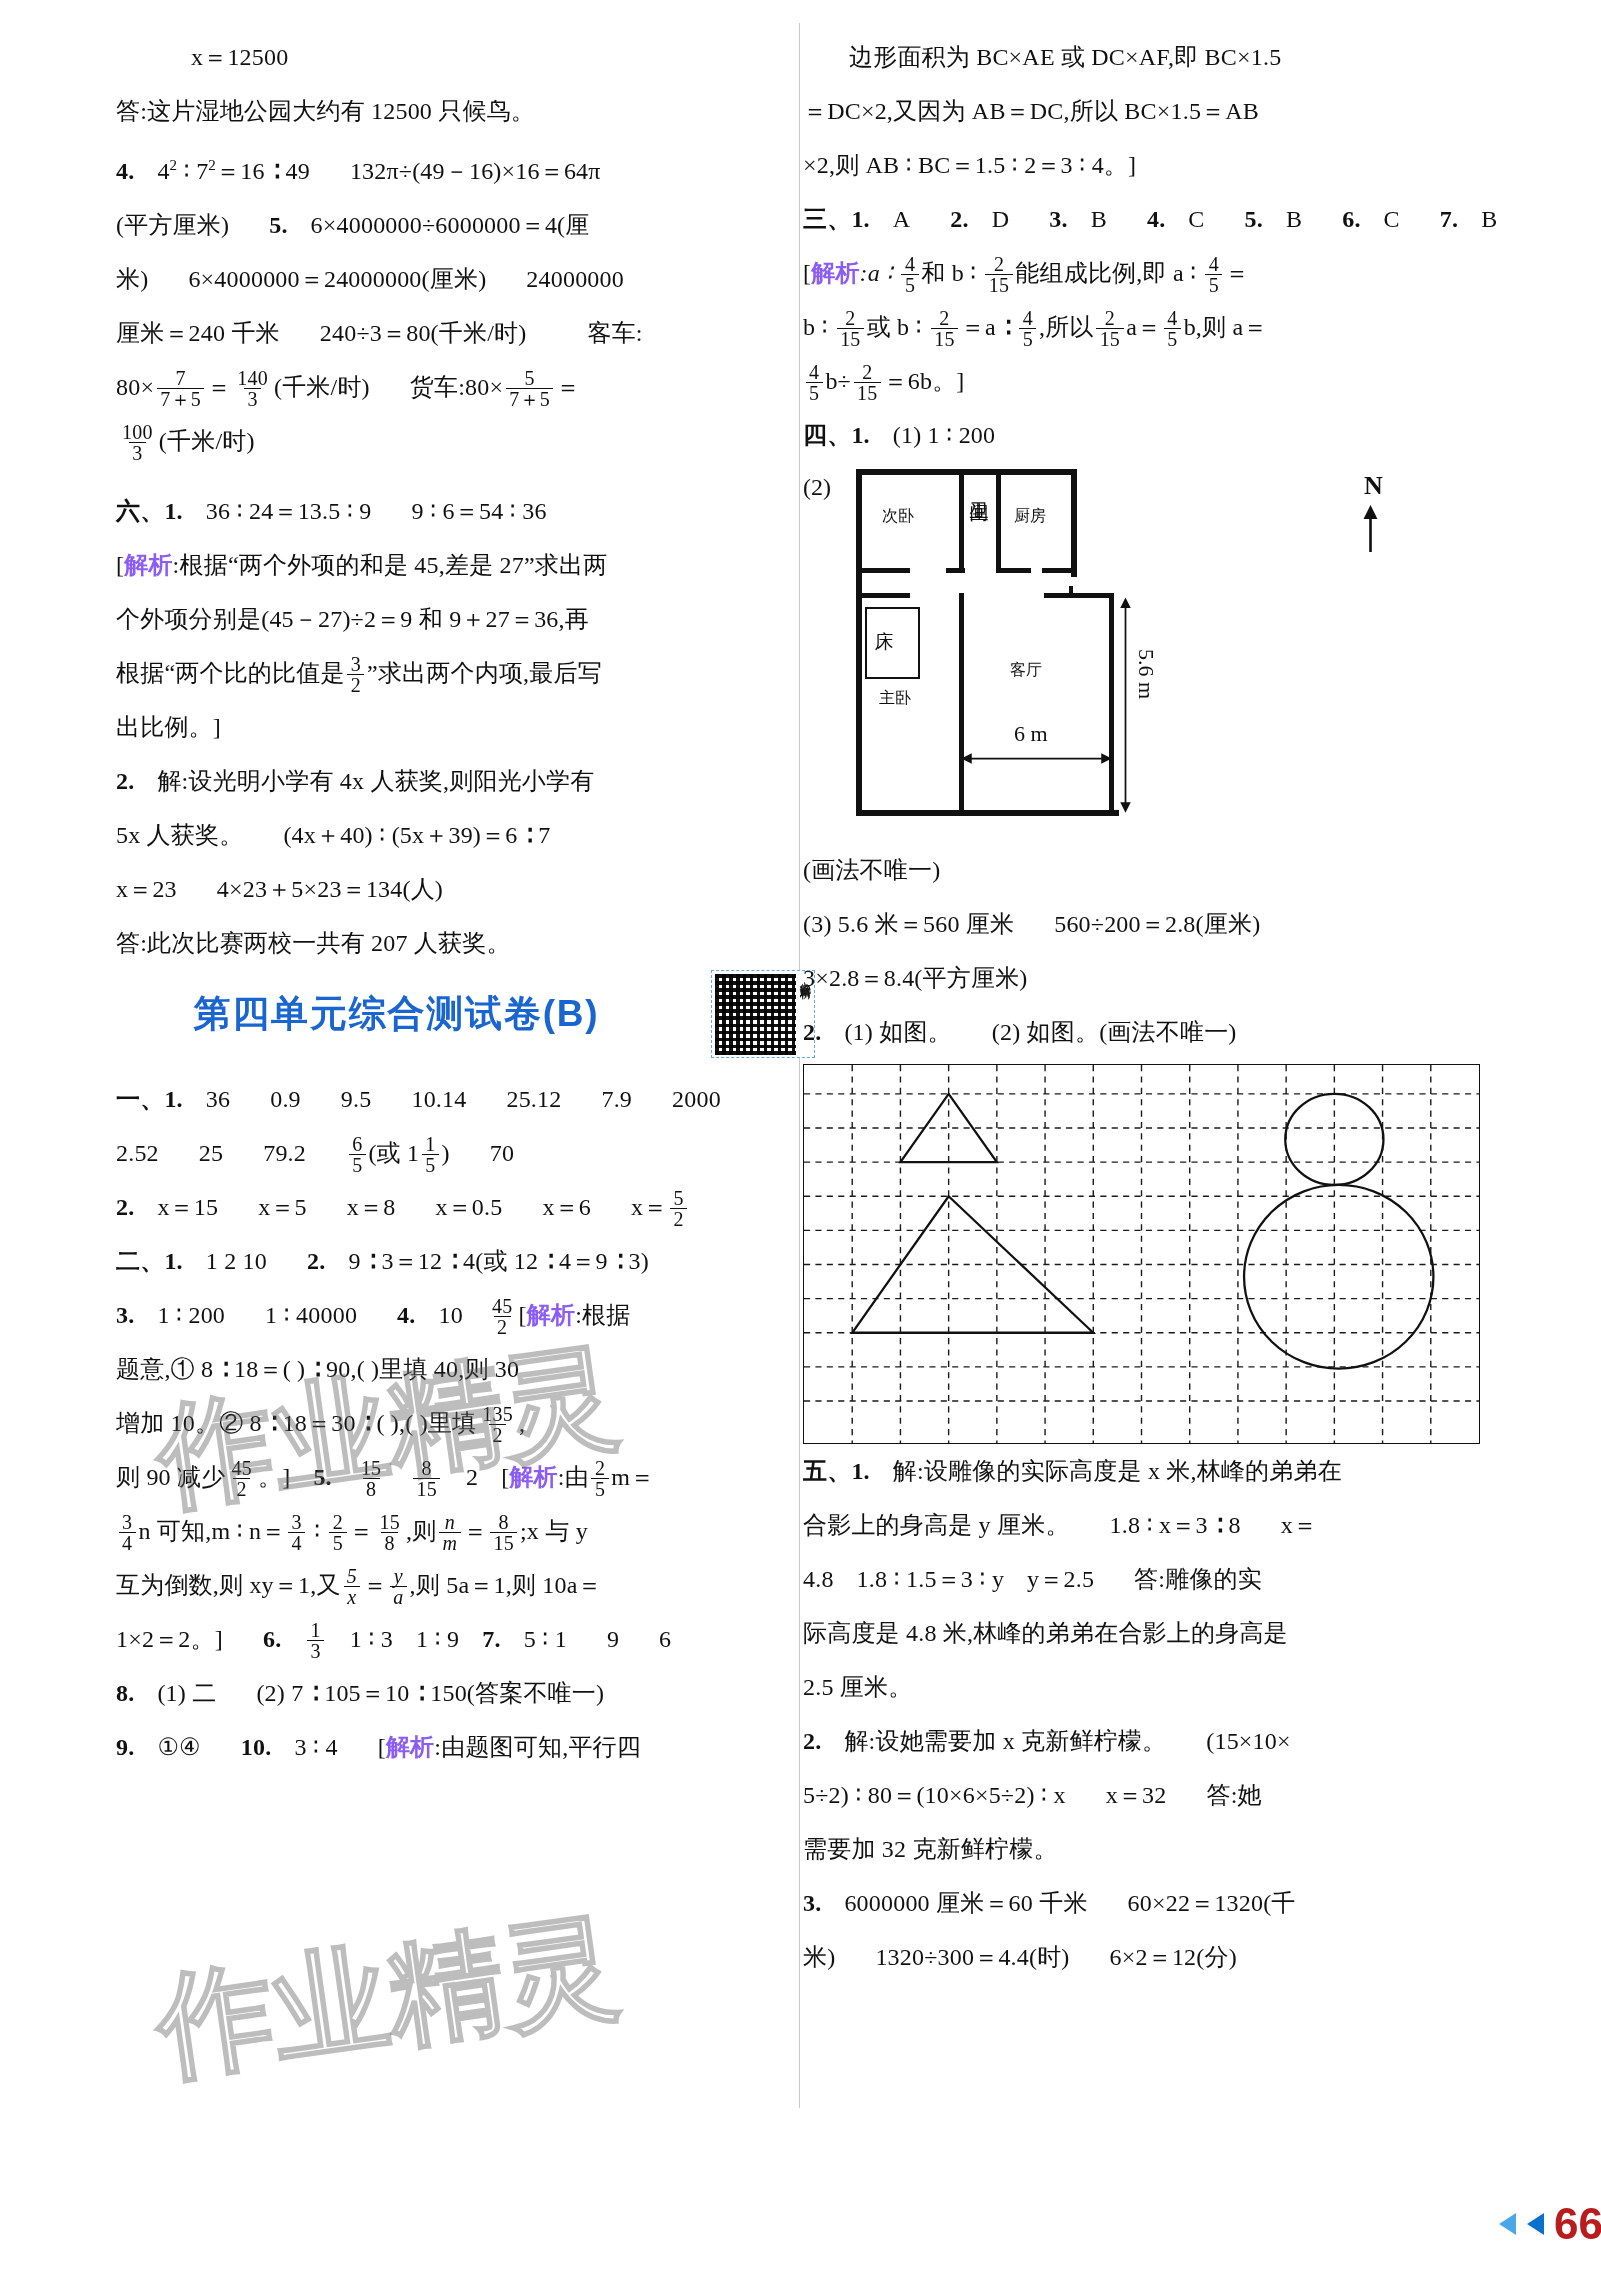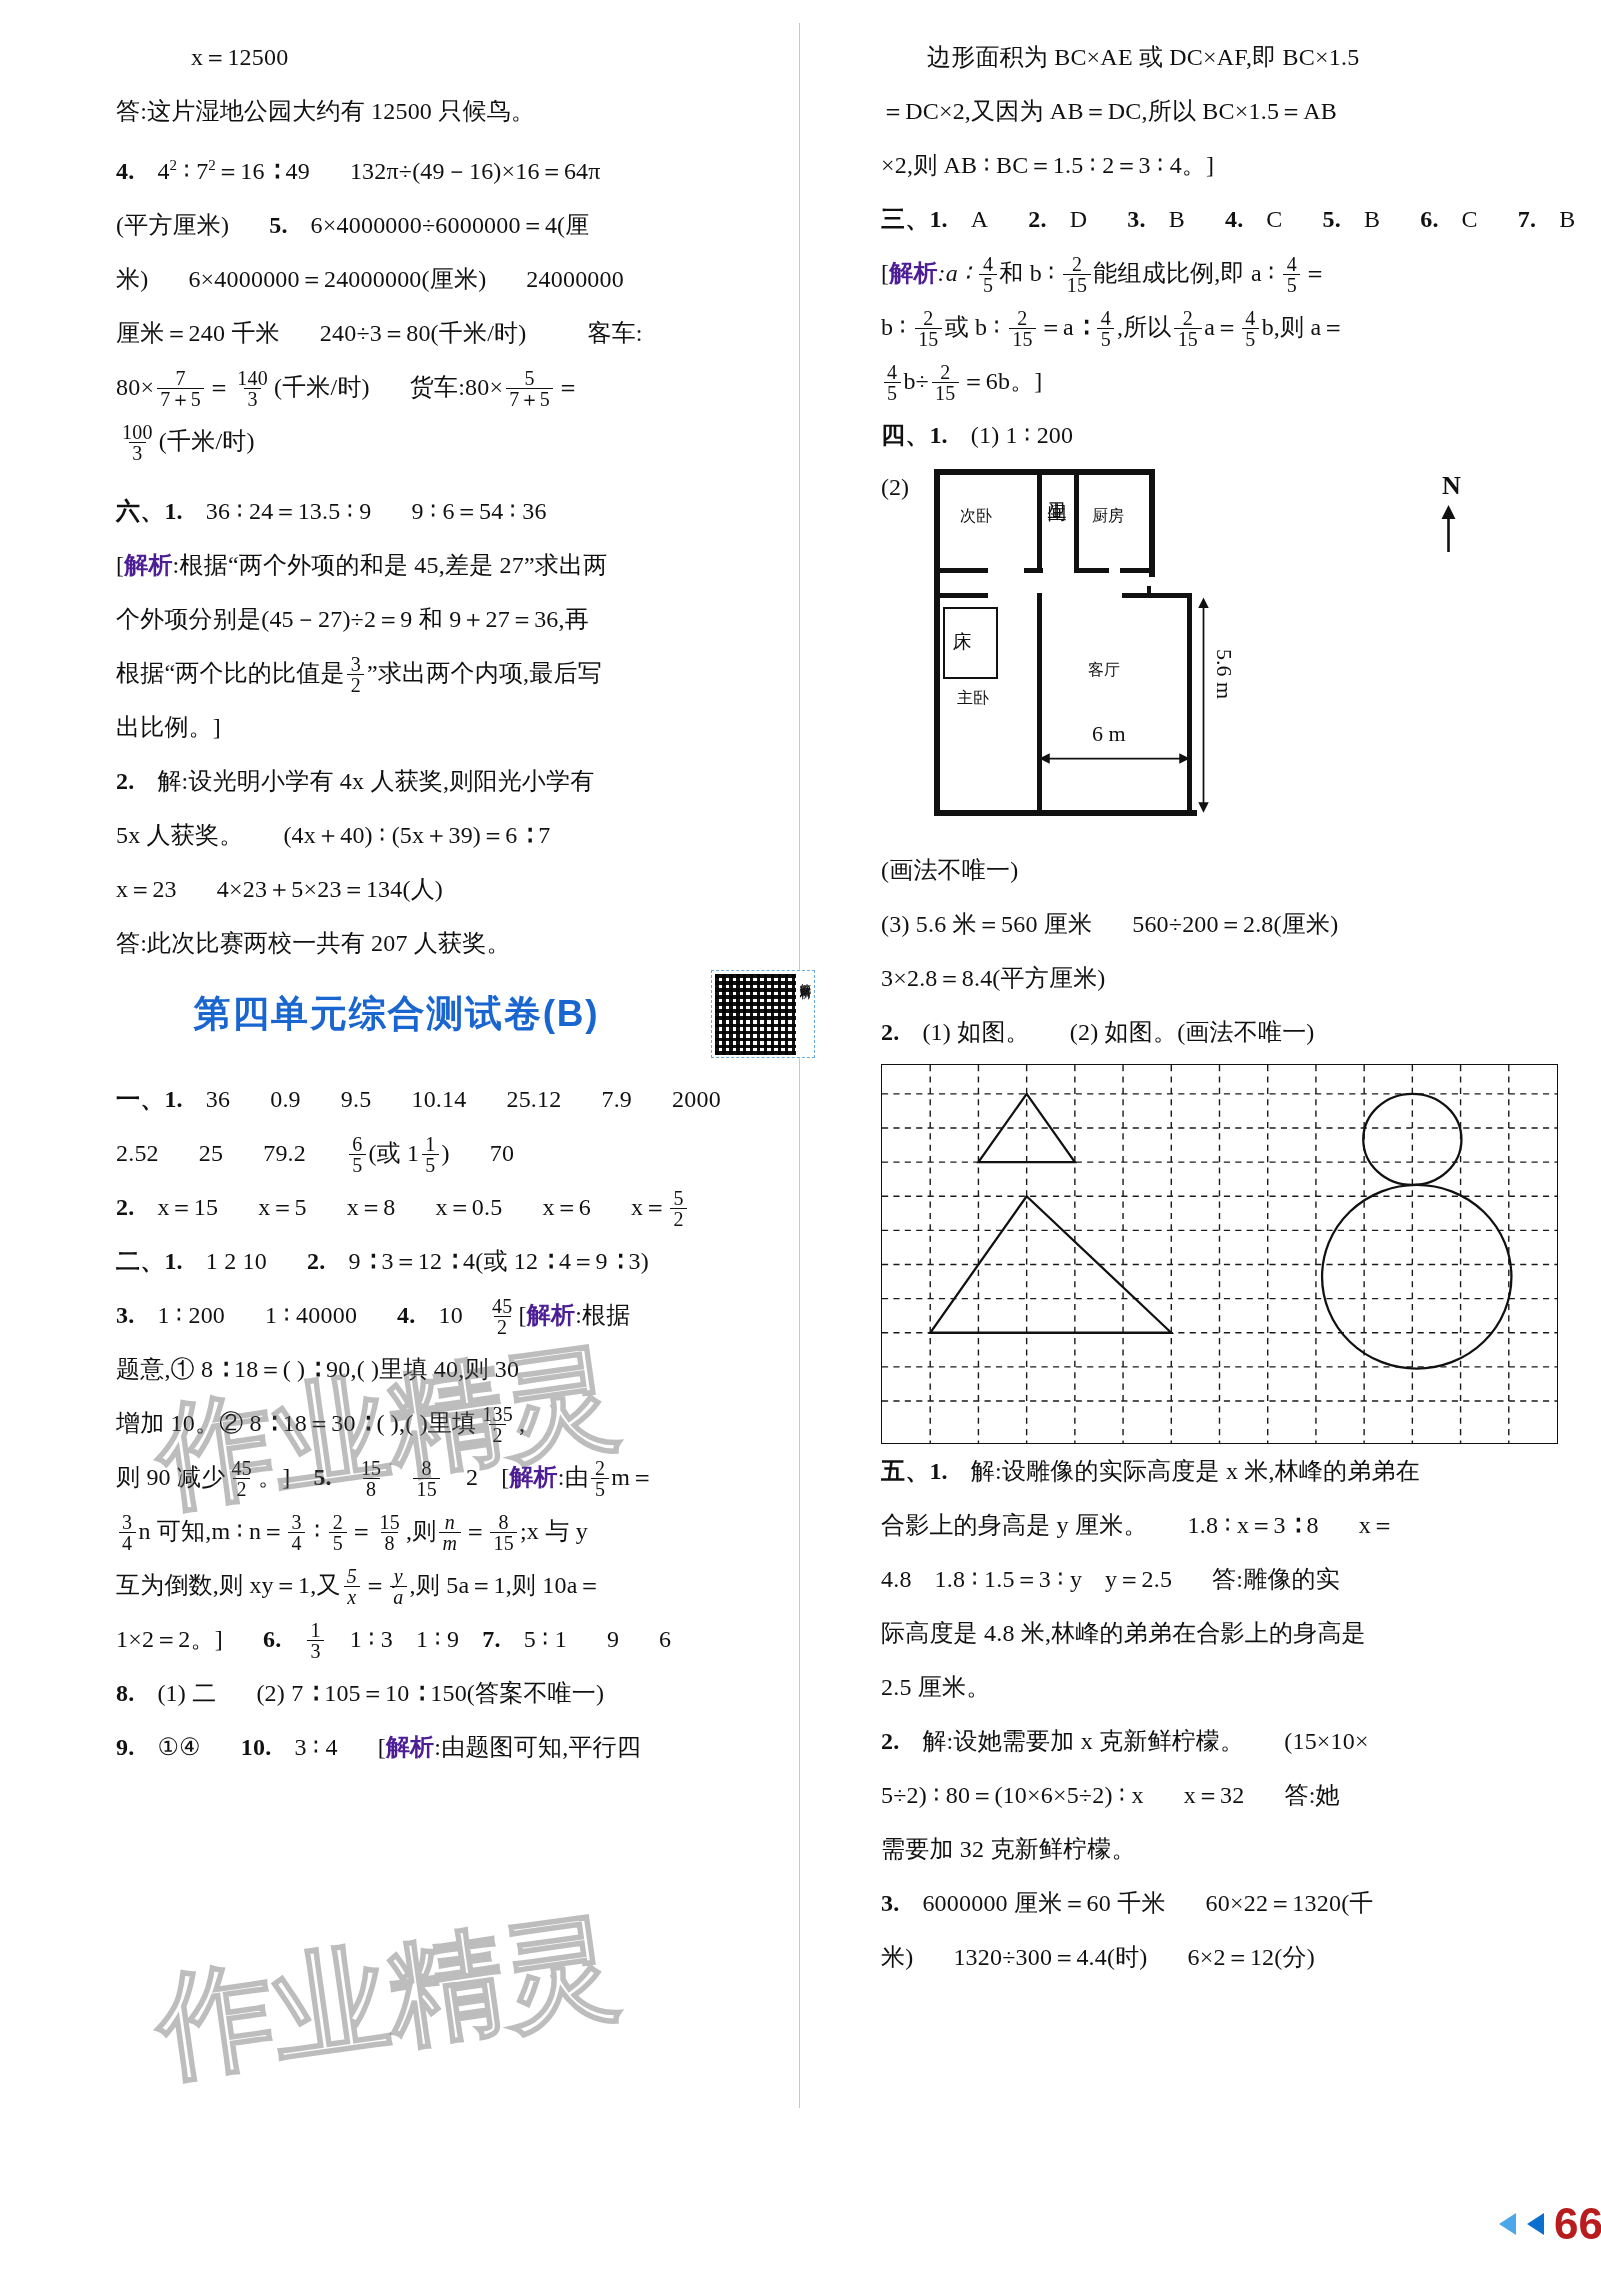--- a/index.html
+++ b/index.html
@@ -7,33 +7,33 @@
     width:1602px;height:2295px;
     background:#ffffff;
     font-family:"Liberation Serif","DejaVu Serif",serif;
     color:#111;
     position:relative;
     overflow:hidden;
   }
   .page{position:relative;width:1602px;height:2295px;padding-left:31px;}
   .col{position:absolute;top:30px;width:692px;}
   .col-left{left:116px;}
-  .col-right{left:881px;}
+  .col-right{left:803px;}
   .divider{position:absolute;left:799px;top:23px;width:0.9px;height:2085px;background:#c8c8c8;}
 
   
   .ln{
     font-size:24px;line-height:54px;
     white-space:nowrap;
     letter-spacing:0.2px;
   }
   .sec{font-weight:bold;}
   .num{font-weight:bold;}
   .mi{font-style:italic;font-family:"Liberation Serif",serif;}
-  .jiexi{color:#4c1d95;font-weight:bold;}
+  .jiexi{color:#8b5cf6;font-weight:bold;}
   .indent{padding-left:46px;}
   .bigindent{padding-left:75px;}
   .sp{display:inline-block;width:23px;}
   .sp2{display:inline-block;width:40px;}
   .sp3{display:inline-block;width:61px;}
 
   
   .frac{
     display:inline-flex;flex-direction:column;align-items:center;
     vertical-align:middle;line-height:1.02;

